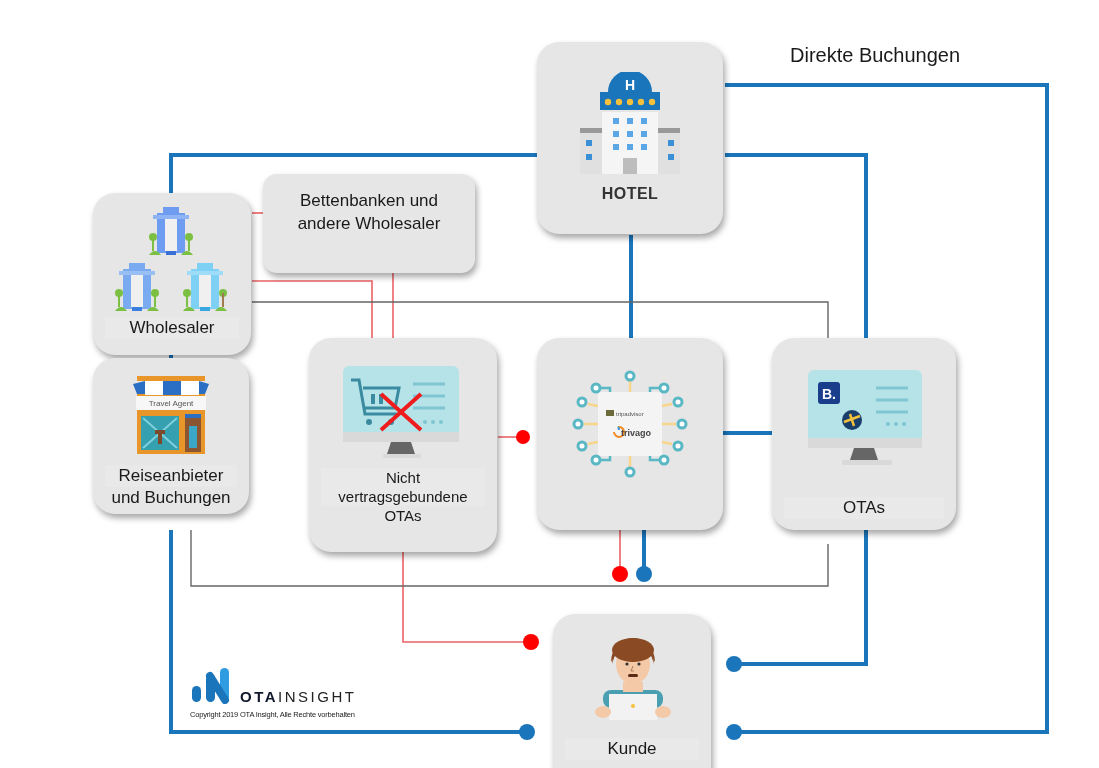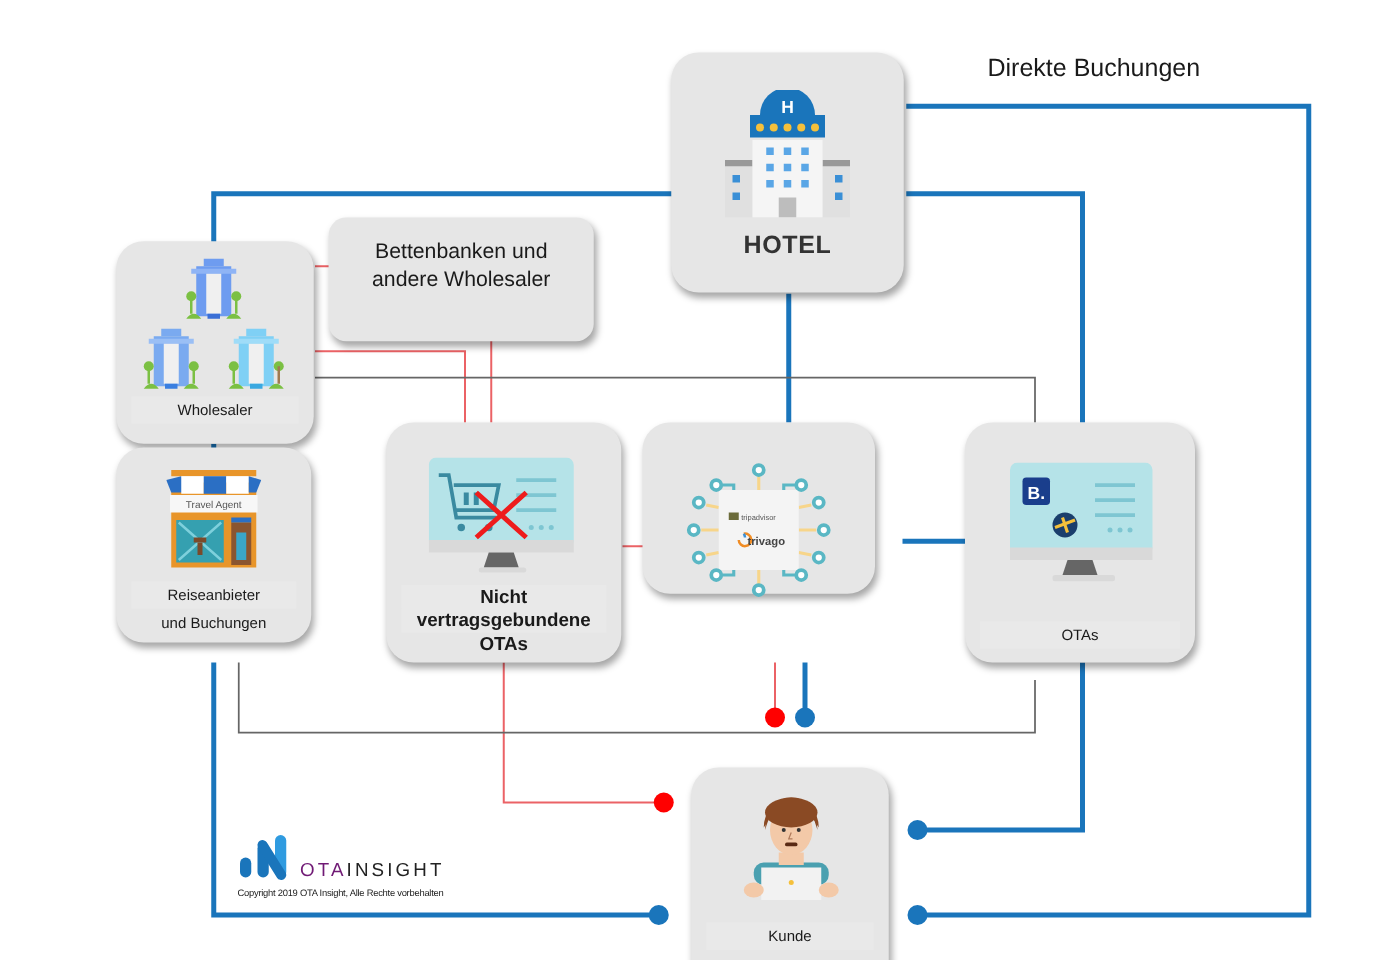--- a/index.html
+++ b/index.html
@@ -1,24 +1,24 @@
 <!DOCTYPE html>
 <html><head>
 <meta charset="utf-8">
 <style>
   html, body { margin:0; padding:0; background:#ffffff; }
   body { width:1099px; height:768px; position:relative; overflow:hidden; font-family:"Liberation Sans", sans-serif; color:#1a1a1a; }
   #lines { position:absolute; left:0; top:0; width:1099px; height:768px; }
   .node { position:absolute; background:#e6e6e6; border-radius:22px; box-shadow:2px 4px 6px rgba(0,0,0,0.35); }
-  .node .label { position:absolute; left:12px; right:12px; text-align:center; background:#e9e9e9; font-size:12px; line-height:22px; color:#1a1a1a; }
+  .node .label { position:absolute; left:12px; right:12px; text-align:center; background:#e9e9e9; font-size:17px; line-height:22px; color:#1a1a1a; }
   .node svg.icon { position:absolute; }
   .plain-label { position:absolute; font-size:20px; color:#1a1a1a; }
   .copyright { position:absolute; font-size:7.5px; color:#222; letter-spacing:-0.2px; }
   .brand { position:absolute; font-size:15px; letter-spacing:2.5px; color:#222; }
-  .brand .light { color:#701a75; font-weight:normal;text-align:center; }
+  .brand .light { color:#0f172a; font-weight:bold;text-align:center; }
   .brand .bold { font-weight:normal; }
 </style>
 </head>
 <body>
 
 <svg id="lines" viewBox="0 0 1099 768">
 
   <g stroke="#1a75bb" stroke-width="4" fill="none">
     <polyline points="725,85 1047,85 1047,732 735,732"></polyline>
     <polyline points="540,155 171,155 171,195"></polyline>
@@ -83,21 +83,21 @@
         <rect x="69" y="46" width="6" height="6"></rect>
       <rect x="41" y="59" width="6" height="6"></rect>
         <rect x="55" y="59" width="6" height="6"></rect>
         <rect x="69" y="59" width="6" height="6"></rect>
       <rect x="41" y="72" width="6" height="6"></rect>
         <rect x="55" y="72" width="6" height="6"></rect>
         <rect x="69" y="72" width="6" height="6"></rect>
     </g>
     <rect x="51" y="86" width="14" height="16" fill="#bdbdbd"></rect>
   </svg>
-  <div style="position:absolute; left:0; right:0; top:143px; text-align:center; font-size:20px; font-weight:bold; color:#333; letter-spacing:0.5px;">HOTEL</div>
+  <div style="position:absolute; left:0; right:0; top:143px; text-align:center; font-size:16px; font-weight:bold; color:#333; letter-spacing:0.5px;">HOTEL</div>
 </div>
 
 <div class="node" style="left:93px; top:193px; width:158px; height:162px;">
   <svg class="icon" style="left:20px; top:12px;" width="118" height="110" viewBox="0 0 118 110">
     <g id="bld1" transform="translate(38,2)">
       <rect x="6" y="6" width="28" height="40" fill="#6e9cf0"></rect>
       <rect x="12" y="0" width="16" height="6" fill="#6e9cf0"></rect>
       <rect x="2" y="8" width="36" height="4" fill="#8fb4f5"></rect>
       <rect x="14" y="12" width="12" height="32" fill="#f0f0f0"></rect>
       <rect x="15" y="44" width="10" height="4" fill="#3a6fd6"></rect>
@@ -159,21 +159,21 @@
     <rect x="22" y="54" width="10" height="4" fill="#7a4a2a"></rect>
       <rect x="25" y="58" width="4" height="10" fill="#7a4a2a"></rect>
     <rect x="52" y="42" width="16" height="34" fill="#8a5530"></rect>
     <rect x="56" y="50" width="8" height="22" fill="#3aa6c8"></rect>
     <rect x="52" y="38" width="16" height="4" fill="#2b6fc4"></rect>
   </svg>
   <div class="label" style="top:107px;">Reiseanbieter</div>
   <div class="label" style="top:129px; background:transparent;">und Buchungen</div>
 </div>
 
-<div class="node" style="left:309px; top:338px; width:188px; height:192px;font-weight:bold;">
+<div class="node" style="left:309px; top:338px; width:188px; height:214px;">
   <svg class="icon" style="left:34px; top:28px;" width="120" height="100" viewBox="0 0 120 100">
     <rect x="0" y="0" width="116" height="72" rx="6" fill="#b5e3e8"></rect>
     <rect x="0" y="66" width="116" height="10" fill="#d9d9d9"></rect>
     <path d="M48,76 L68,76 L72,88 L44,88 Z" fill="#666"></path>
     <rect x="40" y="88" width="38" height="4" rx="2" fill="#d9d9d9"></rect>
     <path d="M8,14 L16,14 L22,48 L54,48 M20,22 L56,22 L52,42 L22,42" stroke="#3a8aa0" stroke-width="3" fill="none"></path>
     <rect x="28" y="28" width="4" height="10" fill="#3a8aa0"></rect>
       <rect x="36" y="28" width="4" height="10" fill="#3a8aa0"></rect>
     <circle cx="26" cy="56" r="3" fill="#3a8aa0"></circle>
       <circle cx="48" cy="56" r="3" fill="#3a8aa0"></circle>
@@ -187,21 +187,21 @@
         <circle cx="90" cy="56" r="2"></circle>
         <circle cx="98" cy="56" r="2"></circle>
       </g>
     <path d="M38,28 L78,64 M78,28 L38,64" stroke="#ee1c1c" stroke-width="4"></path>
   </svg>
   <div class="label" style="top:130px; font-size:15px; line-height:19px;">Nicht</div>
   <div class="label" style="top:149px; font-size:15px; line-height:19px;">vertragsgebundene</div>
   <div class="label" style="top:168px; font-size:15px; line-height:19px; background:transparent;">OTAs</div>
 </div>
 
-<div class="node" style="left:514px; top:338px; width:186px; height:137px;">
+<div class="node" style="left:537px; top:338px; width:186px; height:192px;">
   <svg class="icon" style="left:33px; top:28px;" width="120" height="116" viewBox="0 0 120 116">
     <g stroke="#f7d58a" stroke-width="2.5">
       <line x1="60" y1="14" x2="60" y2="26"></line>
         <line x1="60" y1="90" x2="60" y2="102"></line>
       <line x1="14" y1="58" x2="28" y2="58"></line>
         <line x1="92" y1="58" x2="106" y2="58"></line>
       <line x1="18" y1="38" x2="28" y2="40"></line>
         <line x1="18" y1="78" x2="28" y2="76"></line>
       <line x1="102" y1="38" x2="92" y2="40"></line>
         <line x1="102" y1="78" x2="92" y2="76"></line>

